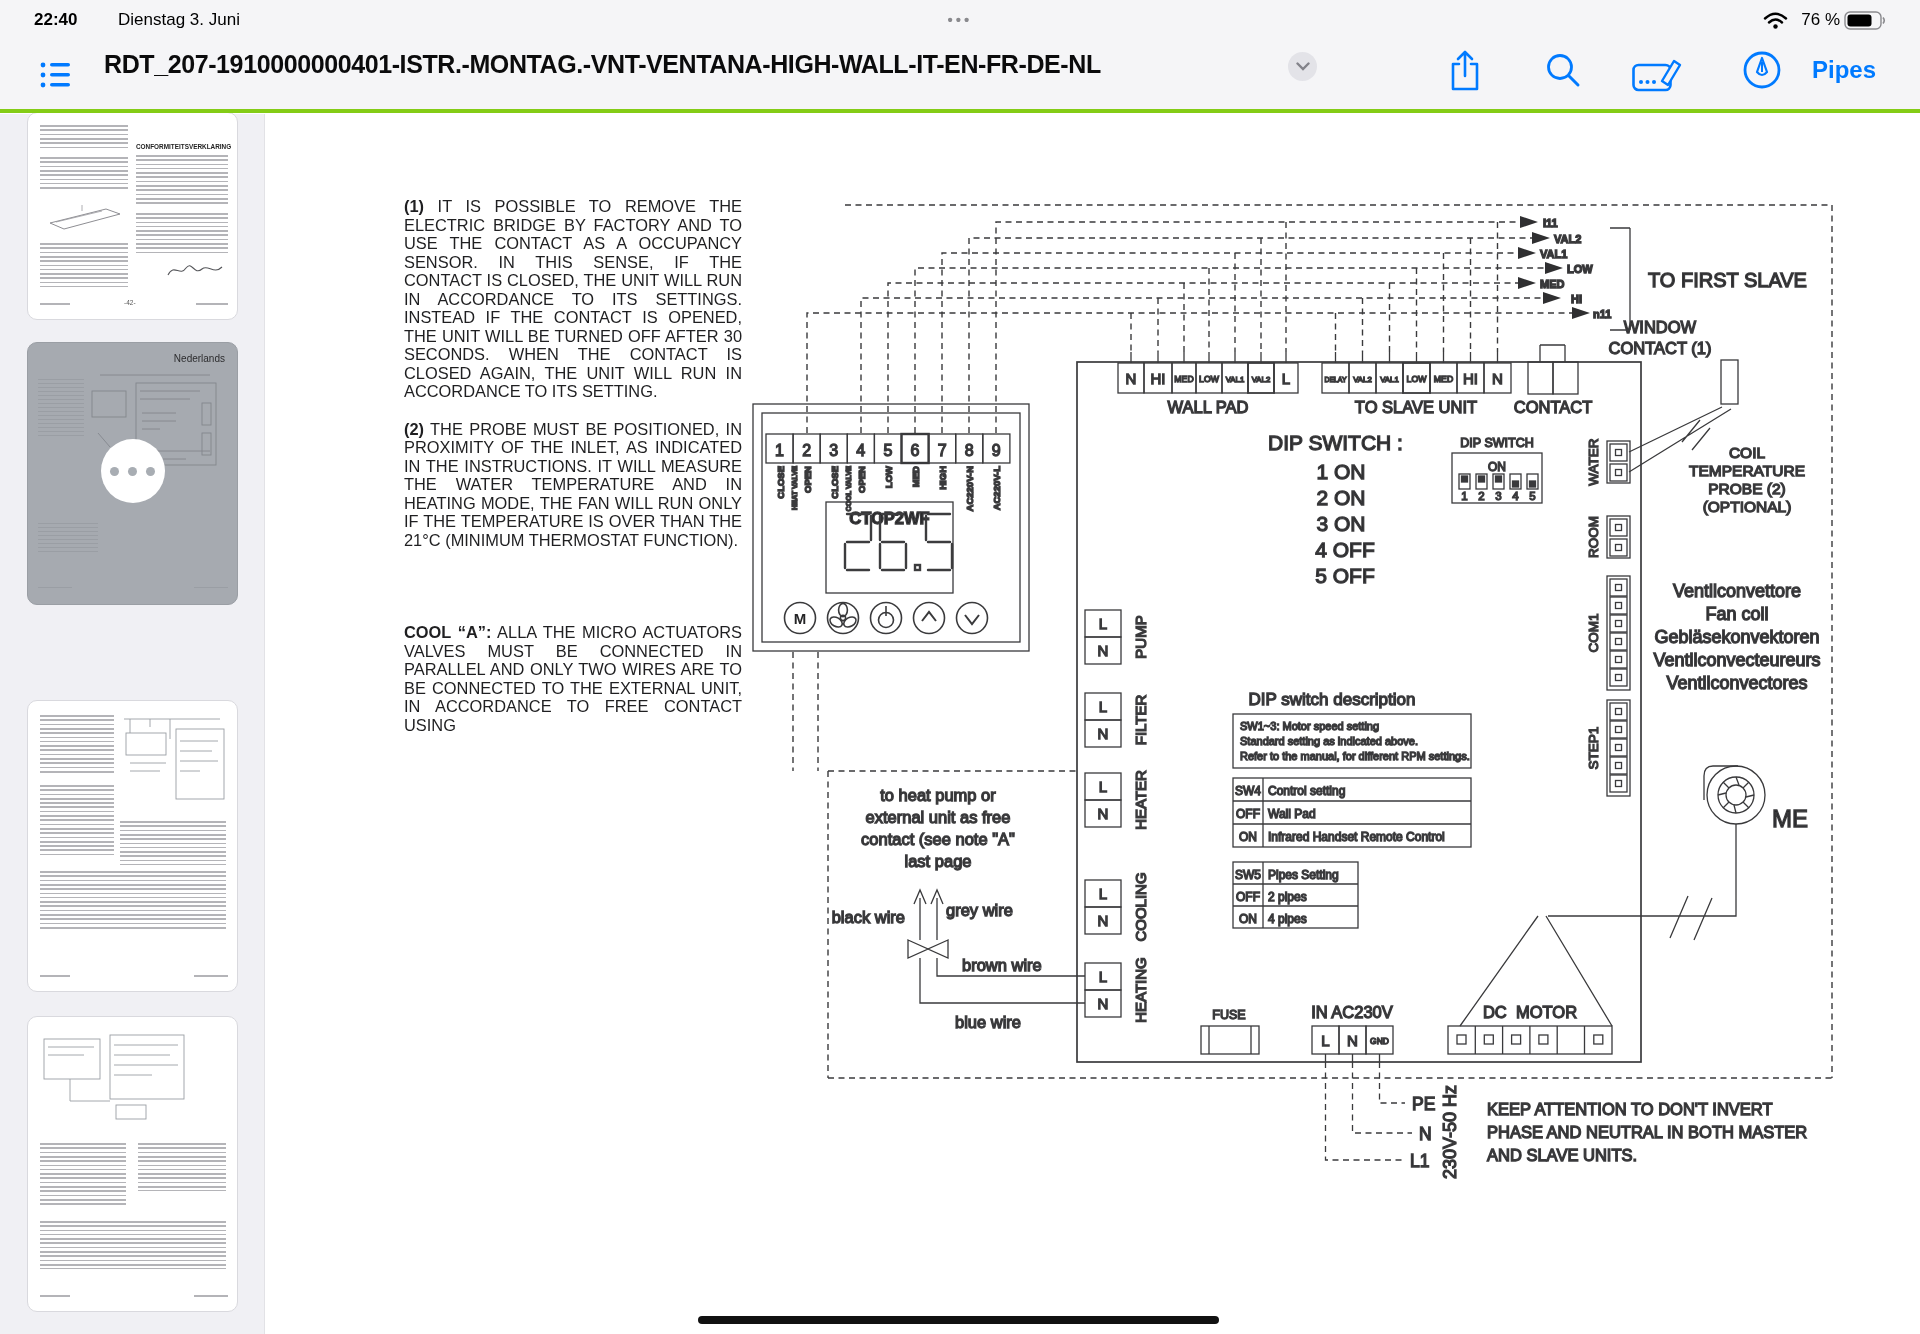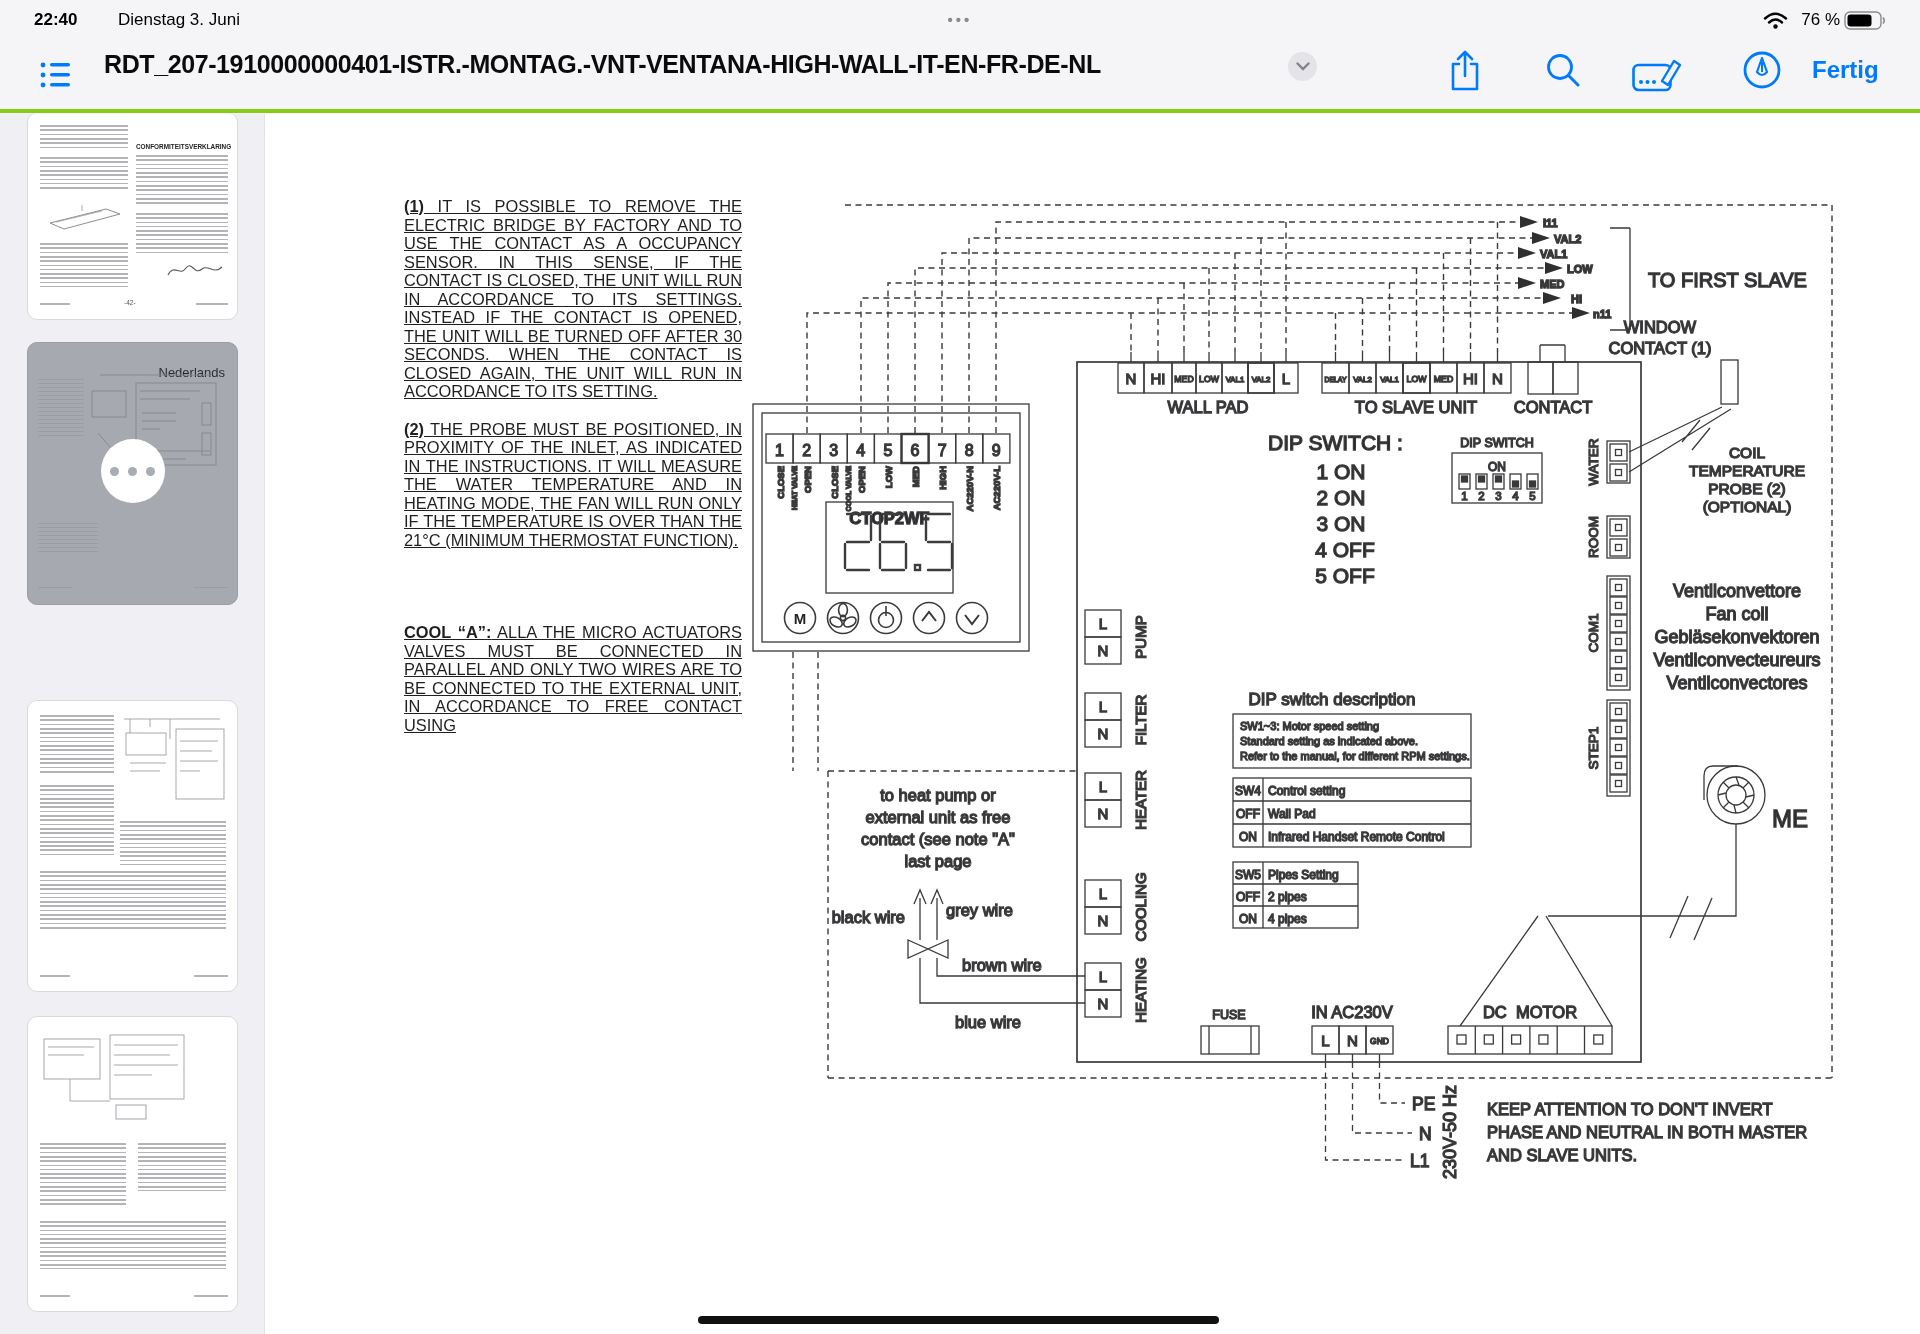--- a/index.html
+++ b/index.html
@@ -27,21 +27,21 @@
   .tl2 { background:repeating-linear-gradient(to bottom,#9a9ea4 0 1.4px, transparent 1.4px 4px); }
   .thumb-sel { background:#a6aab0; border-color:#9a9ea4; }
   .dots-circle { position:absolute; left:50%; top:96px; transform:translateX(-50%);
     width:64px; height:64px; background:#fff; border-radius:50%;
     display:flex; align-items:center; justify-content:center; gap:9px; }
   .dots-circle i { width:9px; height:9px; border-radius:50%; background:#a8adb3; }
   
   .docpage { position:absolute; left:266px; top:114px; right:0; bottom:0; background:#fff; z-index:5; }
   .pagetext { position:absolute; left:404px; top:197px; width:338px; z-index:6;
     font-size:16.4px; line-height:18.5px; color:#1f1f21; text-align:justify; }
-  .pagetext p { margin:0;text-decoration:underline; }
+  .pagetext p { margin:0; }
   .diagram-svg { position:absolute; left:0; top:0; width:1920px; height:1334px; z-index:7; pointer-events:none; }
   .home-indicator { position:absolute; left:698px; top:1316px; width:521px; height:8px;
     background:#111; border-radius:4px; z-index:30; cursor:grab; }
   svg text { font-family:"Liberation Sans", sans-serif; fill:#242426; }
 </style>
 </head>
 <body>
 
 <div class="docpage"></div>
 
@@ -421,21 +421,21 @@
     <div class="tl abs" style="left:108px;top:100px;width:92px;height:40px;"></div>
     <svg class="abs" style="left:136px;top:146px;" width="62" height="22" viewBox="0 0 62 22">
       <path d="M4 16 C10 4 16 18 22 9 C28 1 30 17 38 10 C44 5 50 16 58 8" fill="none" stroke="#55565a" stroke-width="1.1"></path>
     </svg>
     <div class="tl abs" style="left:12px;top:190px;width:30px;height:4px;"></div>
     <div class="abs" style="left:96px;top:186px;font-size:6.5px;color:#555;">-42-</div>
     <div class="tl abs" style="left:168px;top:190px;width:32px;height:4px;"></div>
   </div>
 
   <div class="thumb thumb-sel" style="top:228px;height:263px;">
-    <div class="abs" style="right:12px;top:10px;font-size:13px;color:#2c2c2e;margin-top:12px;">Nederlands</div>
+    <div class="abs" style="right:12px;top:10px;font-size:10px;color:#2c2c2e;">Nederlands</div>
     <div class="tl2 abs" style="left:10px;top:36px;width:46px;height:60px;"></div>
     <svg class="abs" style="left:62px;top:30px;" width="140" height="110" viewBox="0 0 140 110">
       <g fill="none" stroke="#83878d" stroke-width="0.9">
         <rect x="2" y="18" width="34" height="26"></rect>
           <rect x="46" y="10" width="80" height="82"></rect>
         <path d="M10 2 H120 M50 18 H110 M50 26 H100 M8 60 L20 74 M52 40 H86 M52 48 H86 M52 56 H70"></path>
         <rect x="112" y="30" width="9" height="22"></rect>
           <rect x="112" y="60" width="9" height="22"></rect>
         <path d="M60 78 H120 M60 86 H96"></path>
       </g>
@@ -533,16 +533,16 @@
     <circle cx="9" cy="24" r="2" fill="#007aff"></circle>
       <circle cx="15.5" cy="24" r="2" fill="#007aff"></circle>
       <circle cx="22" cy="24" r="2" fill="#007aff"></circle>
     <path d="M30 23 L42 3 L48 7 L36 27 Z" fill="#f5f5f7" stroke="#007aff" stroke-width="2.4" stroke-linejoin="round"></path>
   </svg>
   <svg class="abs tbicon" style="left:1742px;top:50px;" width="40" height="40" viewBox="0 0 40 40">
     <circle cx="20" cy="20" r="17" fill="none" stroke="#007aff" stroke-width="2.8"></circle>
     <path d="M20 8 L25 22 Q20 28 15 22 Z" fill="none" stroke="#007aff" stroke-width="2.2" stroke-linejoin="round"></path>
     <path d="M20 12 V22" stroke="#007aff" stroke-width="2"></path>
   </svg>
-  <span class="abs fertig">Fertig</span>
+  <span class="abs fertig">Pipes</span>
 </div>
 
 <div class="home-indicator"></div>
 
 </body></html>

